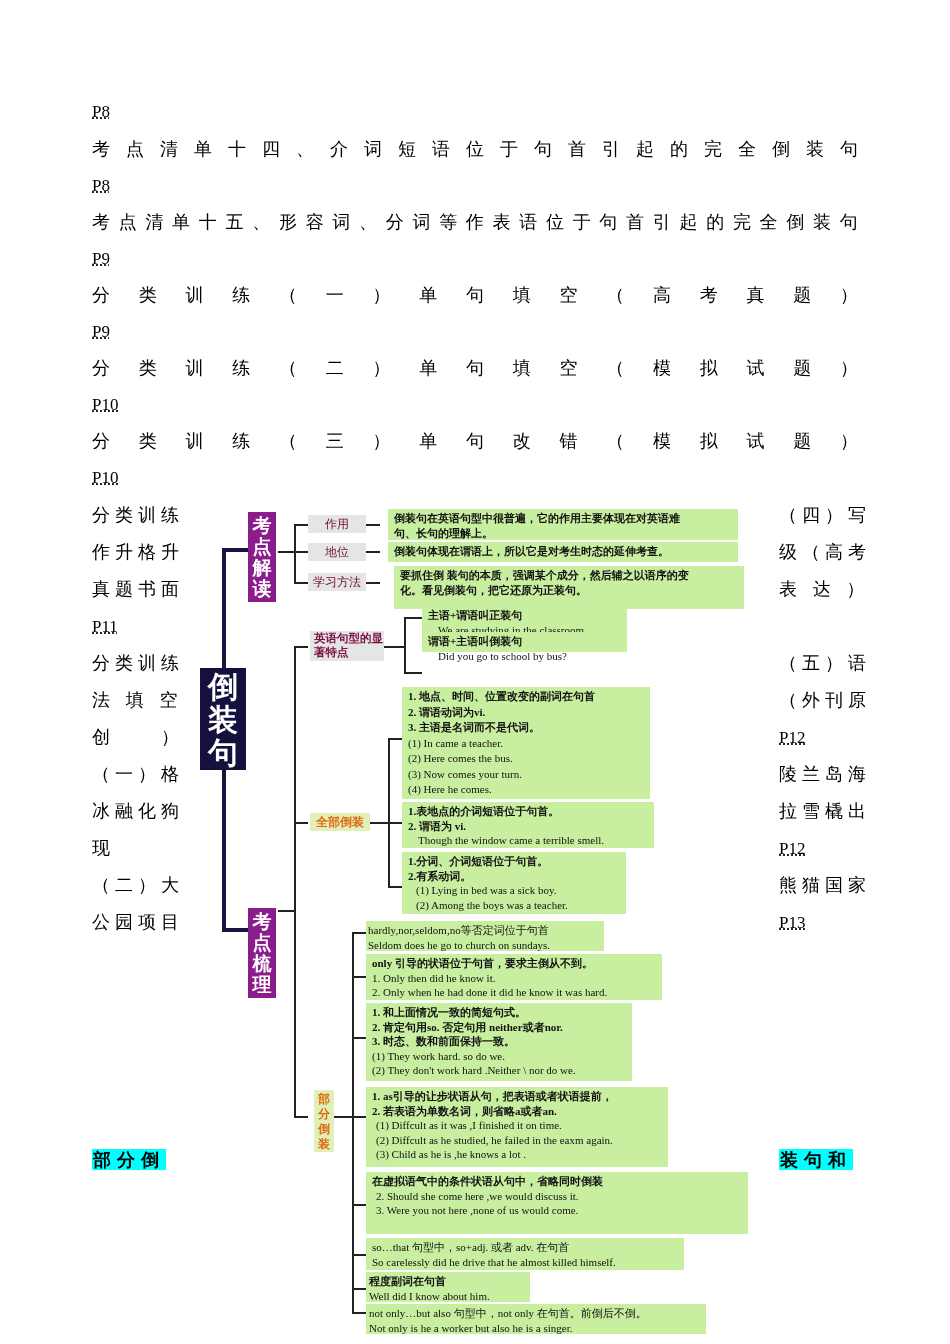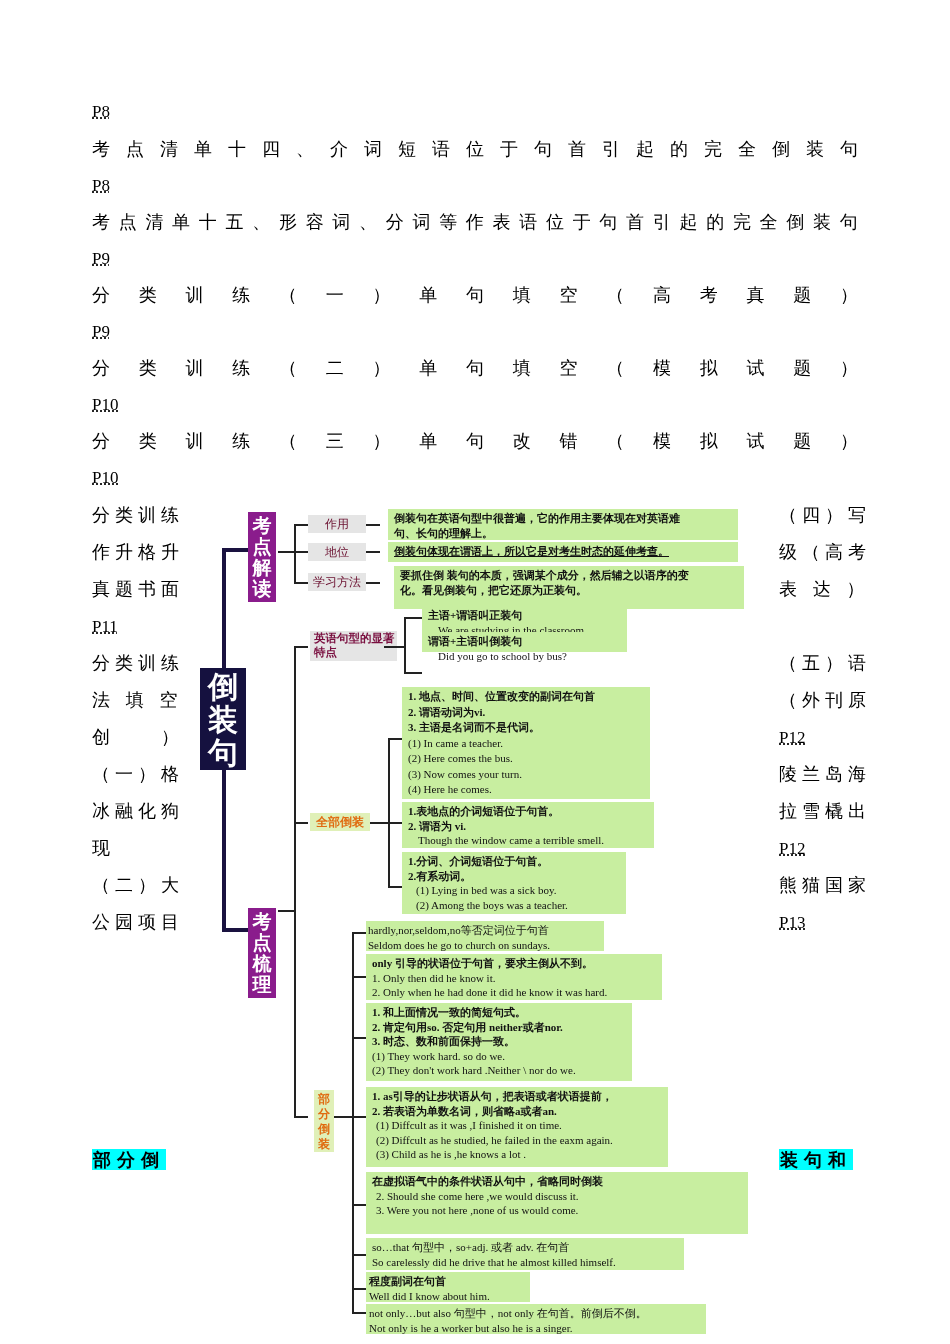--- a/index.html
+++ b/index.html
@@ -214,36 +214,36 @@
   <div class="pink" style="left:118px; top:43px; width:58px;">地位</div>
   <div class="pink" style="left:118px; top:73px; width:58px;">学习方法</div>
   <div class="hline" style="left:176px; top:24px; width:14px;"></div>
   <div class="hline" style="left:176px; top:51px; width:14px;"></div>
   <div class="hline" style="left:176px; top:82px; width:14px;"></div>
 
   <div class="gbox" style="left:198px; top:9px; width:350px; height:31px;">
     <div class="cn">倒装句在英语句型中很普遍，它的作用主要体现在对英语难</div>
     <div class="cn">句、长句的理解上。</div>
   </div>
-  <div class="gbox" style="left:198px; top:42px; width:350px; height:20px;text-decoration:underline;">
+  <div class="gbox" style="left:198px; top:42px; width:350px; height:20px;">
     <div class="cn">倒装句体现在谓语上，所以它是对考生时态的延伸考查。</div>
   </div>
   <div class="gbox" style="left:204px; top:66px; width:350px; height:43px;">
     <div class="cn">要抓住倒 装句的本质，强调某个成分，然后辅之以语序的变</div>
     <div class="cn">化。看见倒装句，把它还原为正装句。</div>
   </div>
 
   <div class="purple" style="left:58px; top:368px;margin-top:40px;"><span>考点梳理</span></div>
   <div class="hline" style="left:88px; top:410px; width:16px;"></div>
   <div class="vline" style="left:104px; top:146px; height:470px;"></div>
   <div class="hline" style="left:104px; top:146px; width:14px;"></div>
   <div class="hline" style="left:104px; top:322px; width:14px;"></div>
   <div class="hline" style="left:104px; top:616px; width:14px;"></div>
 
-  <div class="pink" style="left:120px; top:131px; width:87px; height:30px; line-height:14px; text-align:left; padding-left:4px; box-sizing:border-box; color:#7a1040; font-weight:bold; font-size:11.5px;">英语句型的显著特点</div>
+  <div class="pink" style="left:120px; top:131px; width:74px; height:30px; line-height:14px; text-align:left; padding-left:4px; box-sizing:border-box; color:#7a1040; font-weight:bold; font-size:11.5px;">英语句型的显著特点</div>
   <div class="hline" style="left:194px; top:146px; width:20px;"></div>
   <div class="vline" style="left:214px; top:117px; height:56px;"></div>
   <div class="hline" style="left:214px; top:117px; width:18px;"></div>
   <div class="hline" style="left:214px; top:172px; width:18px;"></div>
   <div class="gbox" style="left:232px; top:106px; width:205px; height:34px;">
     <div class="cn">主语+谓语叫正装句</div>
     <div style="padding-left:10px">We are studying in the classroom.</div>
   </div>
   <div class="gbox" style="left:232px; top:132px; width:205px; height:20px;">
     <div class="cn">谓语+主语叫倒装句</div>

